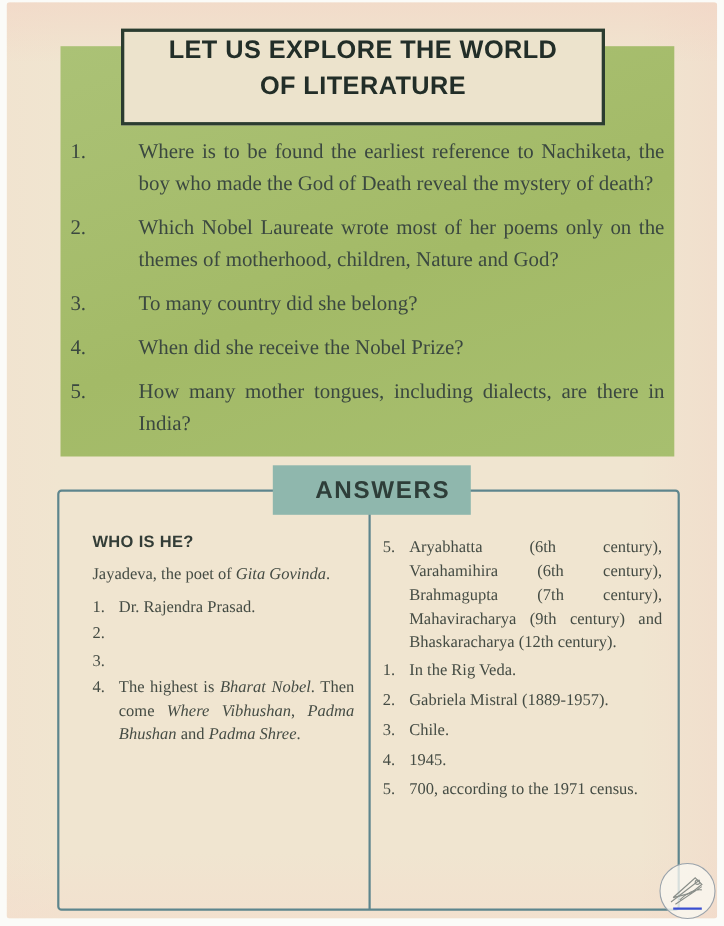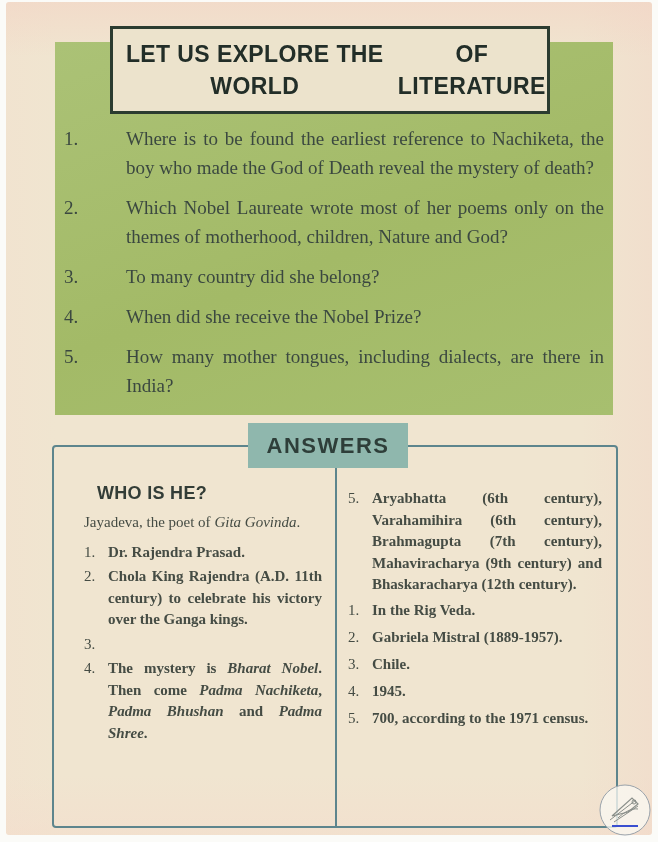--- a/index.html
+++ b/index.html
@@ -24,22 +24,22 @@
     position: absolute;
     left: 49px; top: 40px; width: 558px; height: 373px;
     background: linear-gradient(160deg, #abc276 0%, #a3ba67 55%, #a7bf6f 100%);
   }
   .title-box {
     position: absolute;
     left: 104px; top: 24px; width: 440px; height: 88px;
     background: #ece3cc;
     border: 3px solid #2b3c30;
     box-sizing: border-box;
-    display: flex; flex-direction: row;
-    align-items: center; justify-content: center;
+    display: flex; flex-direction: column;
+    align-items: center; 
     font-family: "Liberation Sans", sans-serif;
     font-weight: 700; font-size: 23px; line-height: 32px;
     color: #222e28; letter-spacing: 0.4px;
     text-align: center;
   }
   .questions {
     position: absolute;
     left: 58px; top: 122px; width: 540px;
     list-style: none; margin: 0; padding: 0;
     font-size: 19px; line-height: 29px;
@@ -65,43 +65,44 @@
     background: #5d858d;
   }
   .answers-banner {
     position: absolute;
     left: 242px; top: 421px; width: 160px; height: 45px;
     background: #8fb7ad;
     display: flex; align-items: center; justify-content: center;
     font-family: "Liberation Sans", sans-serif;
     font-weight: 700; font-size: 22px; letter-spacing: 1.5px;
     color: #2e3e39;
+    padding-left: 20px;
   }
   .ans-col {
     position: absolute;
     font-size: 15px; line-height: 21.5px;
     color: #454c44;
   }
   .ans-col-left  { left: 78px;  top: 481px; width: 238px; }
   .ans-col-right { left: 342px; top: 486px; width: 254px; }
   .ans-heading {
     font-family: "Liberation Sans", sans-serif;
-    font-weight: 700; font-size: 18px; line-height: 20px;
+    font-weight: 700; font-size: 15px; line-height: 20px;
     letter-spacing: 0.3px; color: #333d37;
-    margin: 0 0 9px 13px;
+    margin: 0 0 9px 0;
   }
   .ans-heading.mt { margin-top: 13px; }
   .ans-body { margin: 0 0 8px 0; text-align: justify; text-align-last: left; }
   .ans-list { list-style: none; margin: 0; padding: 0; }
   .ans-list li {
     display: grid;
     grid-template-columns: 24px 1fr;
     margin-bottom: 3px;
   }
-  .ans-list .a-text { text-align: justify; text-align-last: left; font-weight: bold; }
+  .ans-list .a-text { text-align: justify; text-align-last: left; }
   .lit-list li { margin-bottom: 4px; }
   .lit-list { line-height: 23px; }
 
   .watermark {
     position: absolute;
     left: 592px; top: 780px; width: 54px; height: 56px;
   }
   i { font-style: italic; }
 </style>
 </head>
@@ -149,28 +150,27 @@
     <h3 class="ans-heading">WHO IS HE?</h3>
     <p class="ans-body"><span>Jayadeva, the poet of </span><i>Gita Govinda</i><span>.</span></p>
 
     <ol class="ans-list">
       <li>
         <span class="a-num">1.</span>
         <span class="a-text"><span>Dr. Rajendra Prasad.</span></span>
       </li>
       <li>
         <span class="a-num">2.</span>
-        <span class="a-text"><span>Chola King Rajendra (A.D. 11th century) to celebrate his victory over the Ganga kings.</span></span>
       </li>
       <li>
         <span class="a-num">3.</span>
       </li>
       <li>
         <span class="a-num">4.</span>
-        <span class="a-text"><span>The mystery is </span><i>Bharat Nobel</i><span>. Then come </span><i>Padma Nachiketa</i><span>, </span><i>Padma Bhushan</i><span> and </span><i>Padma Shree</i><span>.</span></span>
+        <span class="a-text"><span>The highest is </span><i>Bharat Nobel</i><span>. Then come </span><i>Where Vibhushan</i><span>, </span><i>Padma Bhushan</i><span> and </span><i>Padma Shree</i><span>.</span></span>
       </li>
     </ol>
   </div>
 
   <div class="ans-col ans-col-right">
     <ol class="ans-list">
       <li>
         <span class="a-num">5.</span>
         <span class="a-text"><span>Aryabhatta (6th century), Varahamihira (6th century), Brahmagupta (7th century), Mahaviracharya (9th century) and Bhaskaracharya (12th century).</span></span>
       </li>

